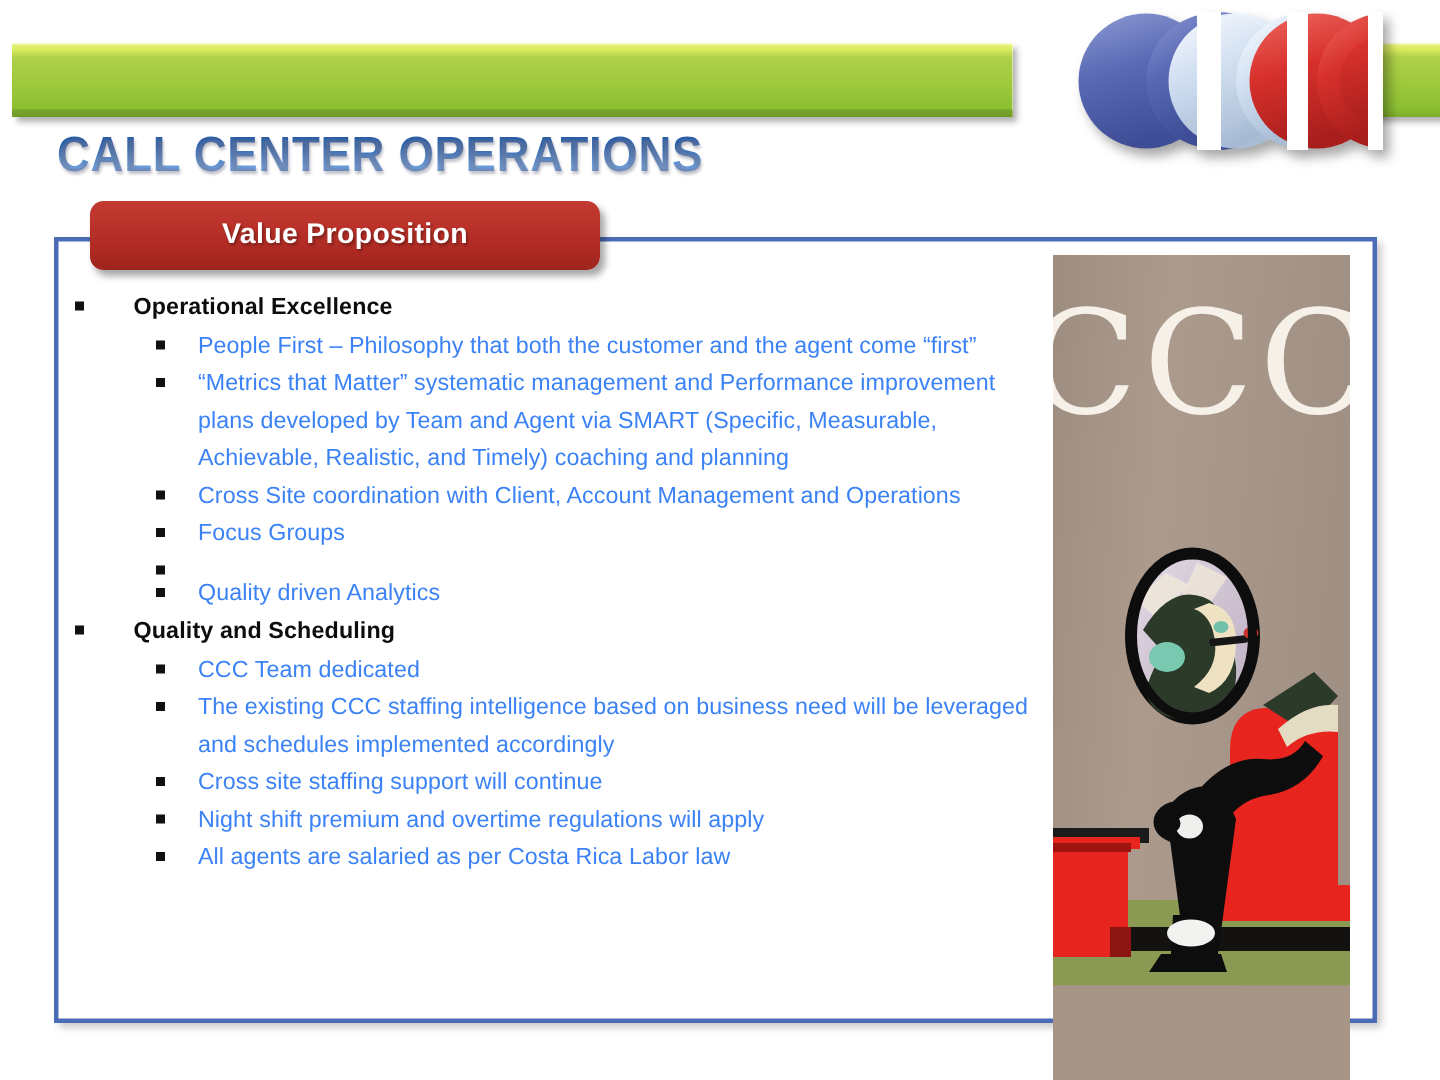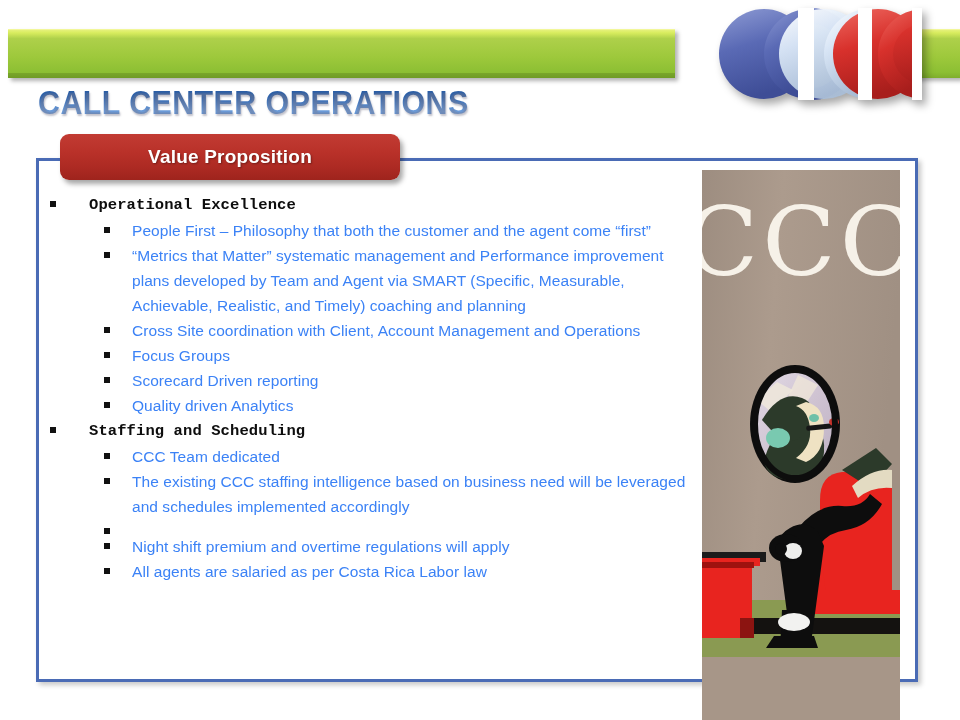--- a/index.html
+++ b/index.html
@@ -123,21 +123,21 @@
     align-items: flex-start;
   }
   .sq {
     flex: 0 0 auto;
     display: inline-block;
     width: 6px;
     height: 6px;
     background: #111111;
     margin-top: 9px;
   }
-  .lvl1 { padding-left: 8px; font-family: Liberation Mono, monospace; }
+  .lvl1 { padding-left: 8px; }
   .lvl1 .txt {
     font-size: 15.5px;
     font-weight: bold;
     color: #0d0d0d;
     line-height: 26px;
     padding-left: 33px;
     letter-spacing: 0.1px;
   }
   .lvl1 .sq { margin-top: 9px; }
 
@@ -230,40 +230,40 @@
     <div class="b-row lvl2">
       <span class="sq"></span>
       <span class="txt">Cross Site coordination with Client, Account Management and Operations</span>
     </div>
     <div class="b-row lvl2">
       <span class="sq"></span>
       <span class="txt">Focus Groups</span>
     </div>
     <div class="b-row lvl2">
       <span class="sq"></span>
-      <span class="txt">Scorecard Driven reporting</span>
     </div>
     <div class="b-row lvl2">
       <span class="sq"></span>
       <span class="txt">Quality driven Analytics</span>
     </div>
     <div class="b-row lvl1">
       <span class="sq"></span>
-      <span class="txt">Staffing and Scheduling</span>
+      <span class="txt">Quality and Scheduling</span>
     </div>
     <div class="b-row lvl2">
       <span class="sq"></span>
       <span class="txt">CCC Team dedicated</span>
     </div>
     <div class="b-row lvl2">
       <span class="sq"></span>
       <span class="txt">The existing CCC staffing intelligence based on business need will be leveraged and schedules implemented accordingly</span>
     </div>
     <div class="b-row lvl2">
       <span class="sq"></span>
+      <span class="txt">Cross site staffing support will continue</span>
     </div>
     <div class="b-row lvl2">
       <span class="sq"></span>
       <span class="txt">Night shift premium and overtime regulations will apply</span>
     </div>
     <div class="b-row lvl2">
       <span class="sq"></span>
       <span class="txt">All agents are salaried as per Costa Rica Labor law</span>
     </div>
   </div>

